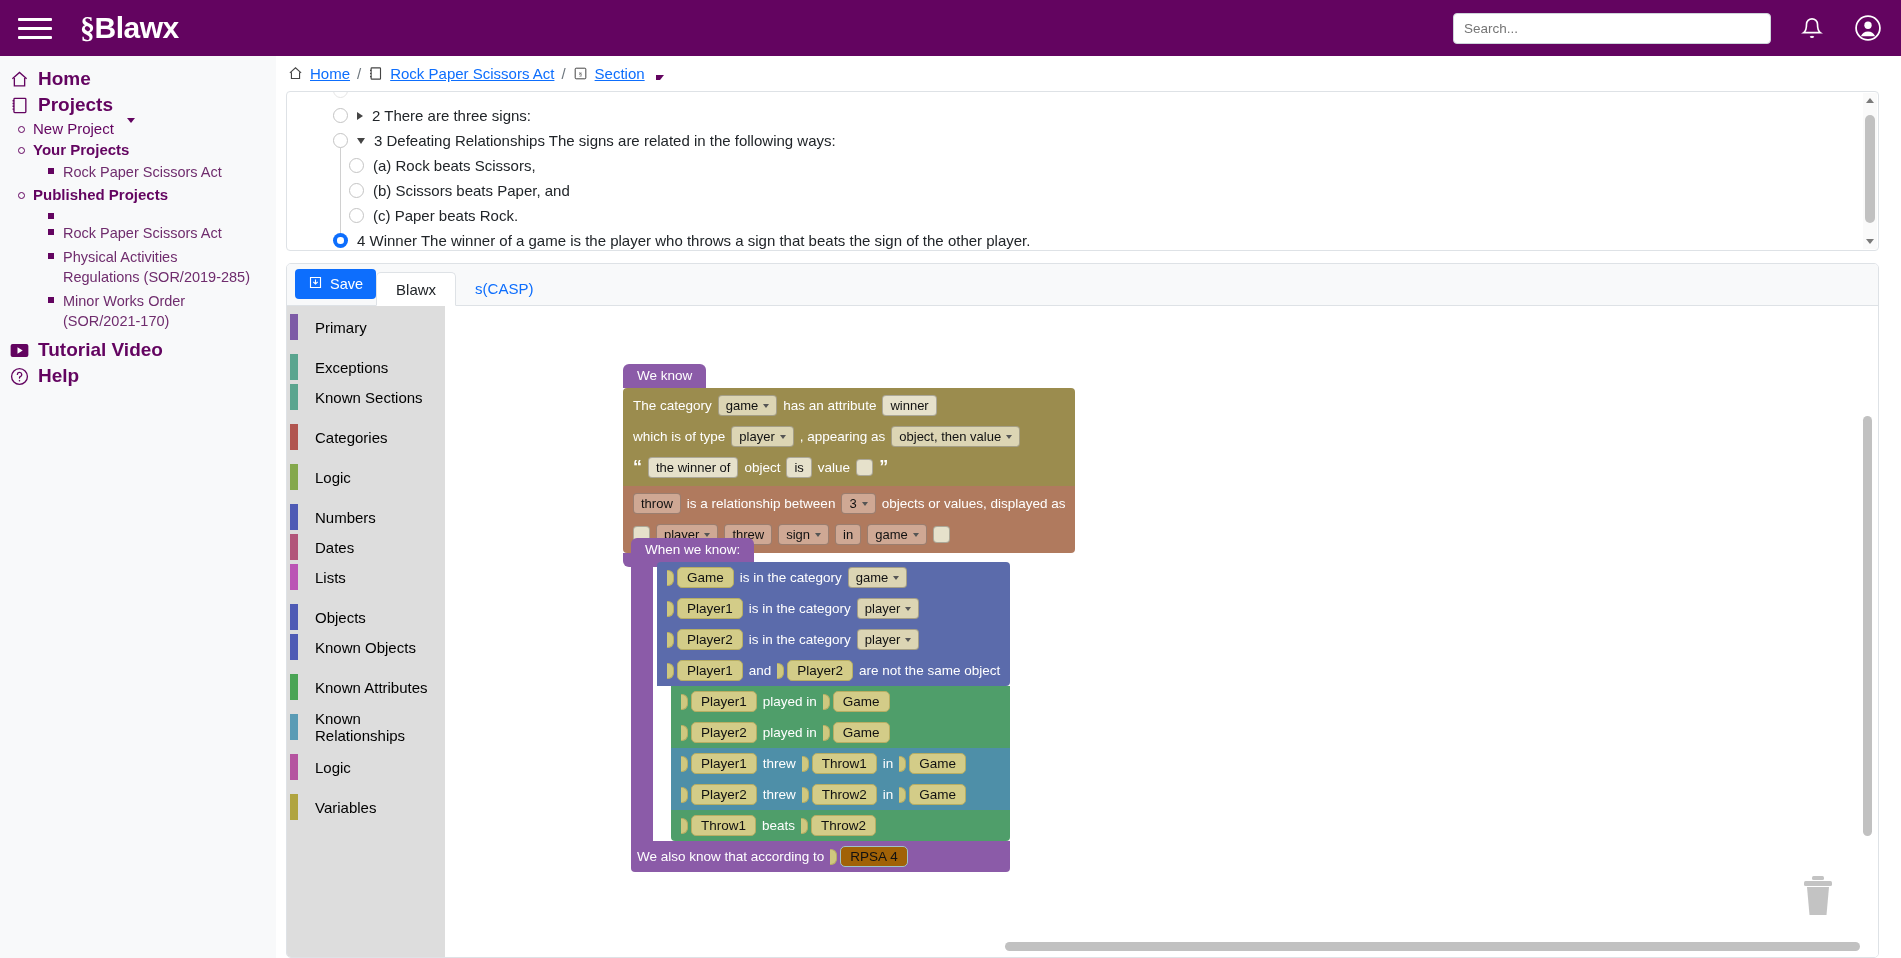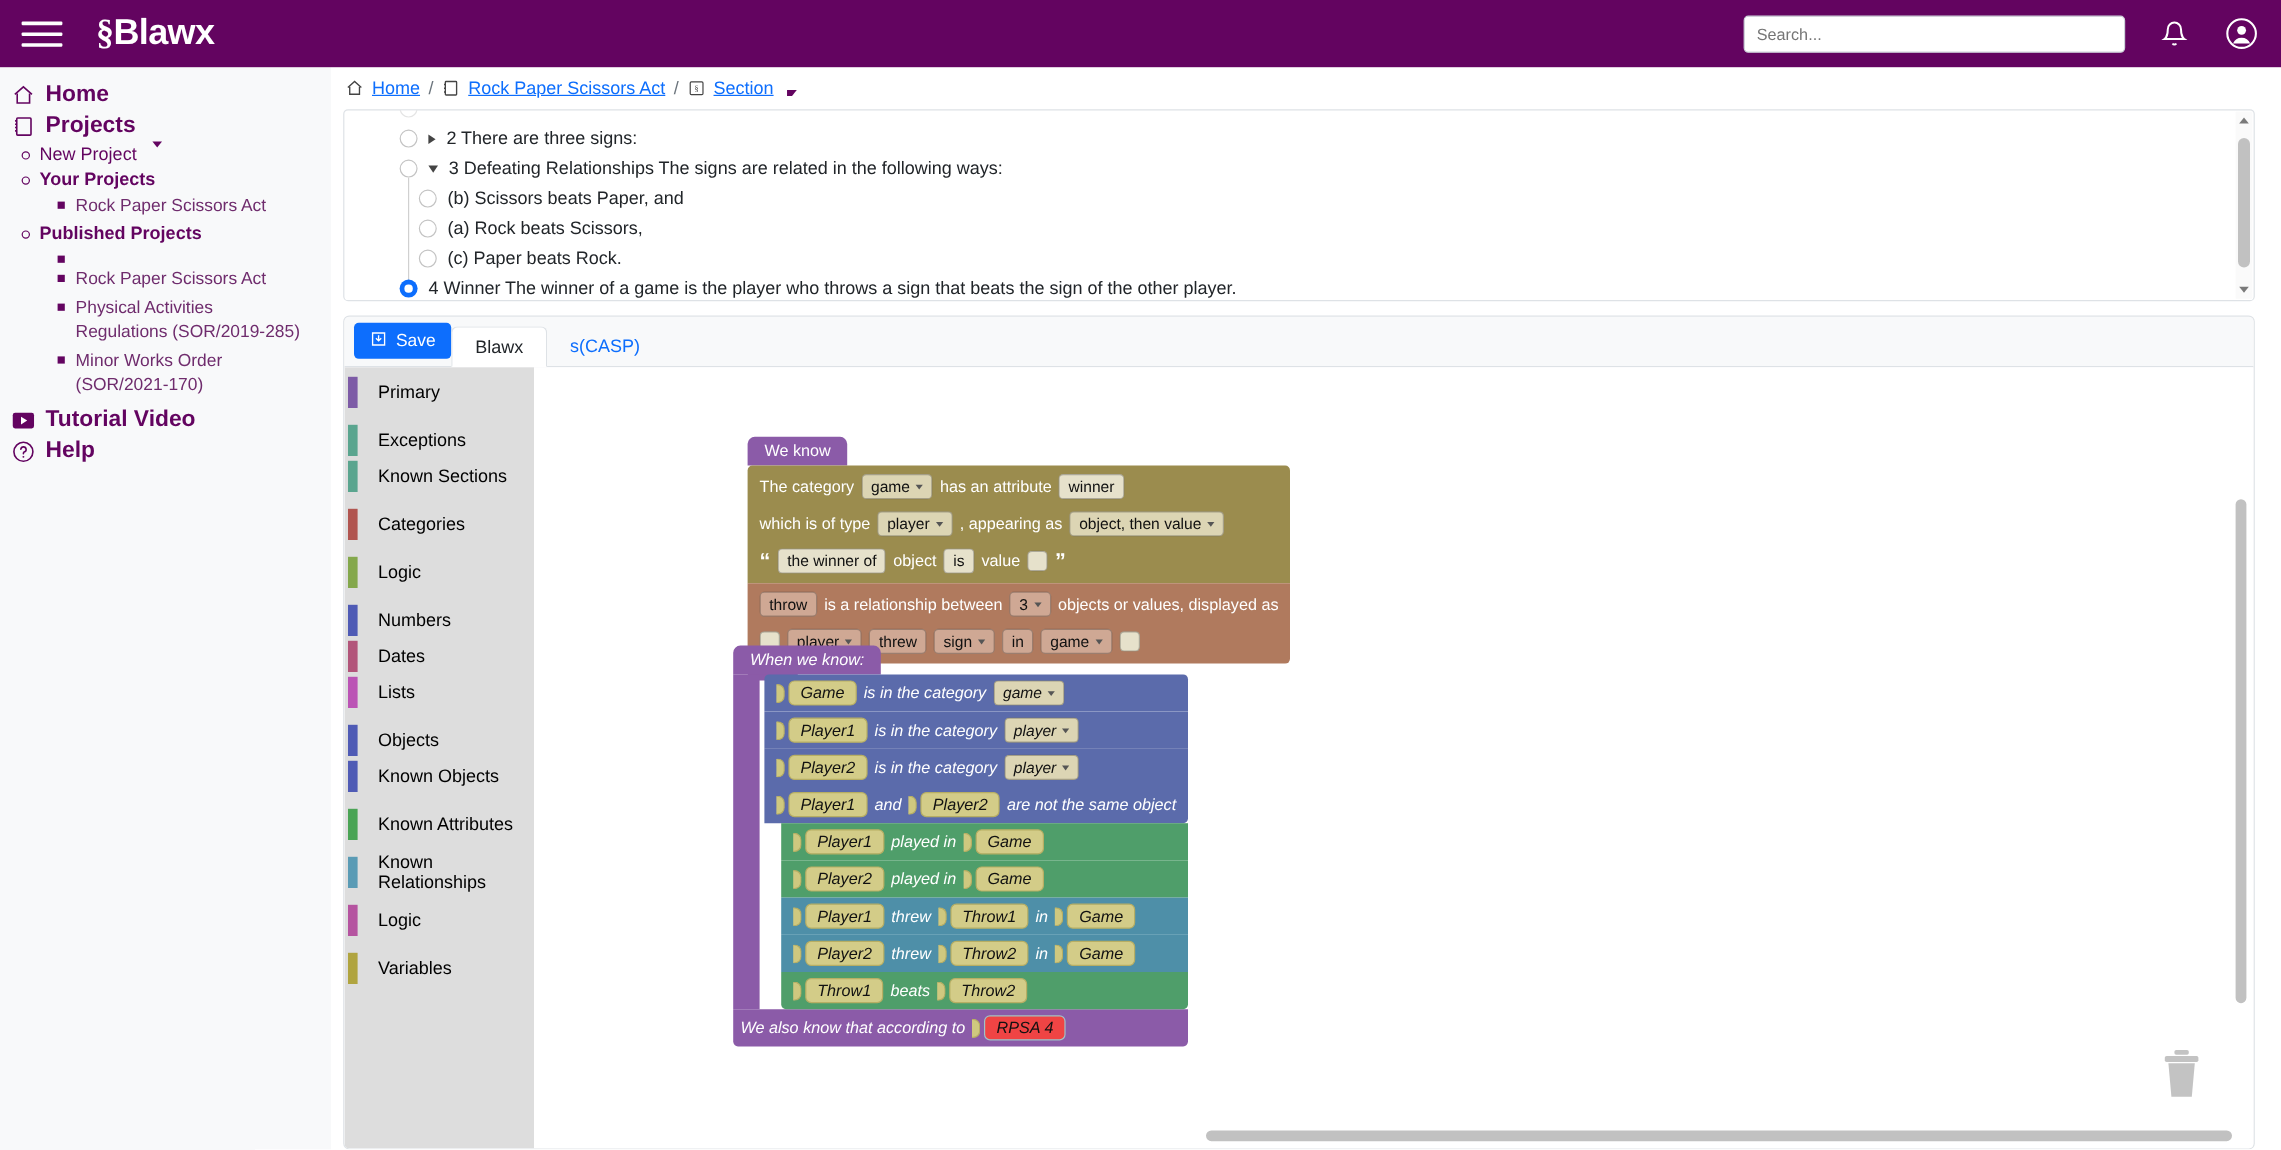--- a/index.html
+++ b/index.html
@@ -300,26 +300,26 @@
         </div>
 
         <div class="o-row ind0">
           <span class="radio"></span>
           <span class="tri-d"></span>
           <span>3 Defeating Relationships The signs are related in the following ways:</span>
         </div>
 
         <div class="o-row ind1">
           <span class="radio"></span>
-          <span>(b) Scissors beats Paper, and</span>
+          <span>(a) Rock beats Scissors,</span>
         </div>
 
         <div class="o-row ind1">
           <span class="radio"></span>
-          <span>(a) Rock beats Scissors,</span>
+          <span>(b) Scissors beats Paper, and</span>
         </div>
 
         <div class="o-row ind1">
           <span class="radio"></span>
           <span>(c) Paper beats Rock.</span>
         </div>
 
         <div class="o-row ind0">
           <span class="radio on"></span>
           <span>4 Winner The winner of a game is the player who throws a sign that beats the sign of the other player.</span>
@@ -493,21 +493,21 @@
                     </span>
                     <span class="fld blank"></span>
                   </div>
                 </div>
 
               </div>
             </div>
             <div style="width:42px;height:14px;background:#8b5ba8;border-radius:0 0 6px 6px;"></div>
           </div>
 
-          <div class="blk" style="left:166px; top:194px;font-style:italic;">
+          <div class="blk" style="left:186px; top:194px;">
             <div class="hat">
               <span>When we know:</span>
             </div>
             <div style="display:flex;">
               <div class="stackbar"></div>
               <div style="padding-left:4px;">
 
                 <div class="row" style="background:#5b6bab;border-radius:4px 4px 0 0;">
                   <span class="notch"></span>
                   <span class="var">Game</span>
@@ -592,21 +592,21 @@
                   <span class="notch"></span>
                   <span class="var">Throw2</span>
                 </div>
 
               </div>
             </div>
 
             <div class="row" style="background:#8b5ba8;border-radius:0 0 4px 4px;padding-left:6px;">
               <span>We also know that according to</span>
               <span class="notch"></span>
-              <span class="var" style="background:#ef4444;border-color:#9fc3c8;">RPSA 4</span>
+              <span class="var" style="background:#a16207;border-color:#9fc3c8;">RPSA 4</span>
             </div>
           </div>
 
           <div class="trash">
             <svg width="40" height="46" viewBox="0 0 40 46" fill="#555">
               <rect x="6" y="9" width="28" height="5" rx="1.5"></rect>
               <path d="M9 15h22l-2.5 28H11.5z"></path>
               <rect x="14" y="4" width="12" height="4" rx="1.5"></rect>
             </svg>
           </div>

